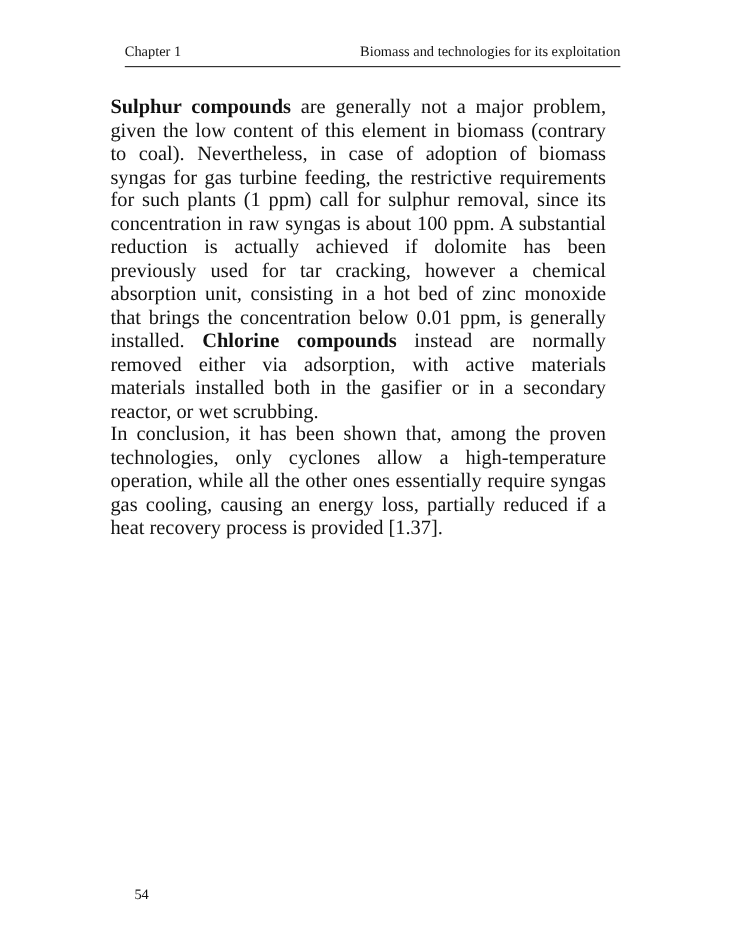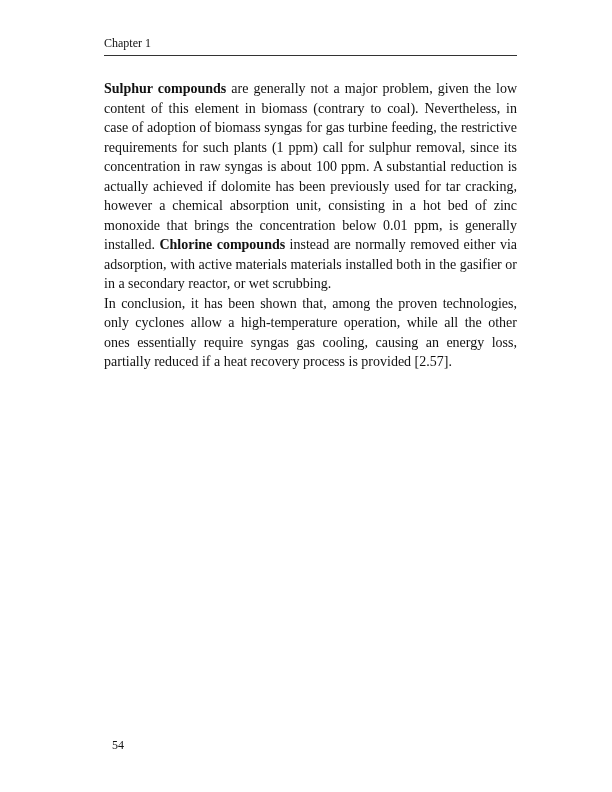--- a/index.html
+++ b/index.html
@@ -24,23 +24,23 @@
     justify-content: space-between;
     align-items: flex-end;
     font-size: 12px;
     line-height: 14px;
     padding-bottom: 5px;
     border-bottom: 1px solid #333333;
   }
   .body-text {
     position: absolute;
     top: 79px;
-    left: 104px;
+    left: 92px;
     width: 413px;
-    font-size: 14px;
+    font-size: 17px;
     line-height: 19.5px;
   }
   .body-text p {
     text-align: justify;
   }
   .body-text .lead-bold,
   .body-text .inline-bold {
     font-weight: bold;
   }
   .page-number {
@@ -50,22 +50,23 @@
     font-size: 12px;
   }
 </style>
 </head>
 <body>
 
 <div class="page">
 
   <div class="running-header">
     <span>Chapter 1</span>
+    <span>Biomass and technologies for its exploitation</span>
   </div>
 
   <div class="body-text">
     <p><span class="lead-bold">Sulphur compounds</span><span> are generally not a major problem, given the low content of this element in biomass (contrary to coal). Nevertheless, in case of adoption of biomass syngas for gas turbine feeding, the restrictive requirements for such plants (1 ppm) call for sulphur removal, since its concentration in raw syngas is about 100 ppm. A substantial reduction is actually achieved if dolomite has been previously used for tar cracking, however a chemical absorption unit, consisting in a hot bed of zinc monoxide that brings the concentration below 0.01 ppm, is generally installed. </span><span class="inline-bold">Chlorine compounds</span><span> instead are normally removed either via adsorption, with active materials materials installed both in the gasifier or in a secondary reactor, or wet scrubbing.</span></p>
-    <p>In conclusion, it has been shown that, among the proven technologies, only cyclones allow a high-temperature operation, while all the other ones essentially require syngas gas cooling, causing an energy loss, partially reduced if a heat recovery process is provided [2.57].</p>
+    <p>In conclusion, it has been shown that, among the proven technologies, only cyclones allow a high-temperature operation, while all the other ones essentially require syngas gas cooling, causing an energy loss, partially reduced if a heat recovery process is provided [1.37].</p>
   </div>
 
   <div class="page-number">54</div>
 
 </div>
 
 </body></html>

